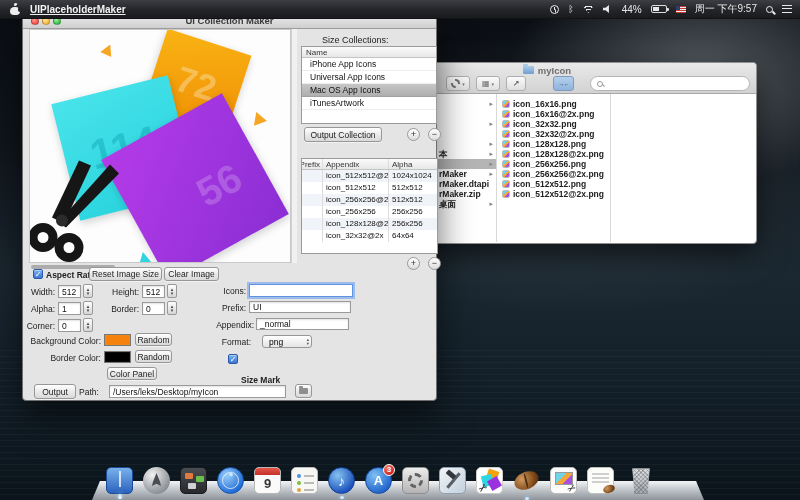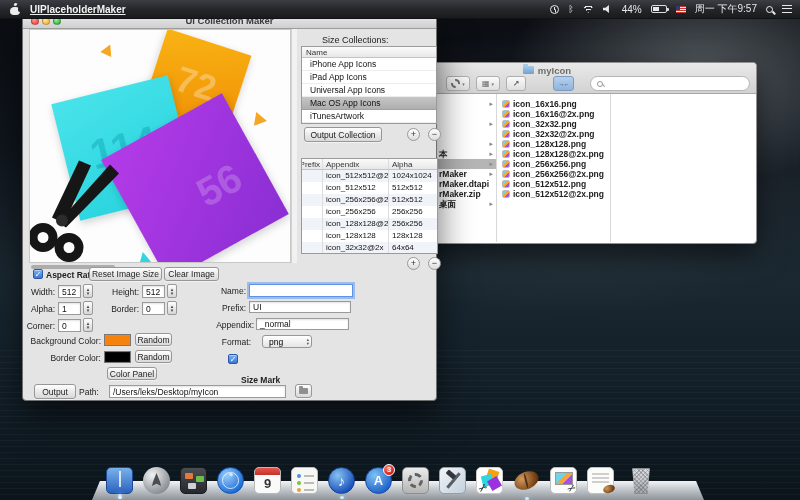--- a/index.html
+++ b/index.html
@@ -348,21 +348,20 @@
         </g>
       </svg>
     </div>
     <div class="v-scroll"></div>
     <div class="h-scroll"></div>
 
     <div class="sc-label">Size Collections:</div>
     <div class="sc-list">
       <div class="sc-head">Name</div>
       <div class="sc-row">iPhone App Icons</div>
-      <div class="sc-row">iPad App Icons</div>
       <div class="sc-row">Universal App Icons</div>
       <div class="sc-row sel">Mac OS App Icons</div>
       <div class="sc-row">iTunesArtwork</div>
     </div>
     <div class="btn oc-btn">Output Collection</div>
     <span class="rnd" style="left:384px;top:115px;">+</span>
     <span class="rnd" style="left:405px;top:115px;">−</span>
 
     <div class="ci-label">Collection Items:</div>
     <div class="ci-table">
@@ -391,25 +390,20 @@
           <span class="cc2">icon_256x256</span>
           <span class="cc3">256x256</span>
         </div>
       <div class="ci-row">
           <span class="cc1"></span>
           <span class="cc2">icon_128x128@2x</span>
           <span class="cc3">256x256</span>
         </div>
       <div class="ci-row">
           <span class="cc1"></span>
-          <span class="cc2">icon_128x128</span>
-          <span class="cc3">128x128</span>
-        </div>
-      <div class="ci-row">
-          <span class="cc1"></span>
           <span class="cc2">icon_32x32@2x</span>
           <span class="cc3">64x64</span>
         </div>
     </div>
     <span class="rnd" style="left:384px;top:244px;">+</span>
     <span class="rnd" style="left:405px;top:244px;">−</span>
 
     <span class="cb" style="left:10px;top:256px;">✓</span>
     <span class="lbl" style="left:23px;top:257px;font-weight:bold;">Aspect Ratio</span>
     <div class="btn" style="position:absolute;left:66px;top:254px;width:73px;height:14px;">Reset Image Size</div>
@@ -456,21 +450,21 @@
     <div class="btn" style="position:absolute;left:112px;top:337px;width:37px;height:13px;">Random</div>
     <div class="btn" style="position:absolute;left:84px;top:354px;width:50px;height:13px;">Color Panel</div>
 
     <div class="btn" style="position:absolute;left:11px;top:371px;width:42px;height:15px;">Output</div>
     <span class="lbl" style="left:56px;top:374px;">Path:</span>
     <div class="tf" style="position:absolute;left:86px;top:372px;width:177px;height:13px;">/Users/leks/Desktop/myIcon</div>
     <div class="btn folderbtn">
         <span class="minifolder"></span>
       </div>
 
-    <span class="lbl" style="left:180px;top:273px;width:43px;text-align:right;">Name:</span>
+    <span class="lbl" style="left:180px;top:273px;width:43px;text-align:right;">Icons:</span>
     <div class="tf" style="position:absolute;left:226px;top:271px;width:104px;height:13px;border-color:#5f94e0;box-shadow:0 0 0 2px rgba(110,160,240,.6);"></div>
     <span class="lbl" style="left:180px;top:290px;width:43px;text-align:right;">Prefix:</span>
     <div class="tf" style="position:absolute;left:226px;top:288px;width:102px;height:12px;">UI</div>
     <span class="lbl" style="left:180px;top:307px;width:51px;text-align:right;">Appendix:</span>
     <div class="tf" style="position:absolute;left:233px;top:305px;width:93px;height:12px;">_normal</div>
     <span class="lbl" style="left:180px;top:324px;width:48px;text-align:right;">Format:</span>
     <div class="popup">
       <span>png</span>
       <span class="pa">
           <i>▴</i>

